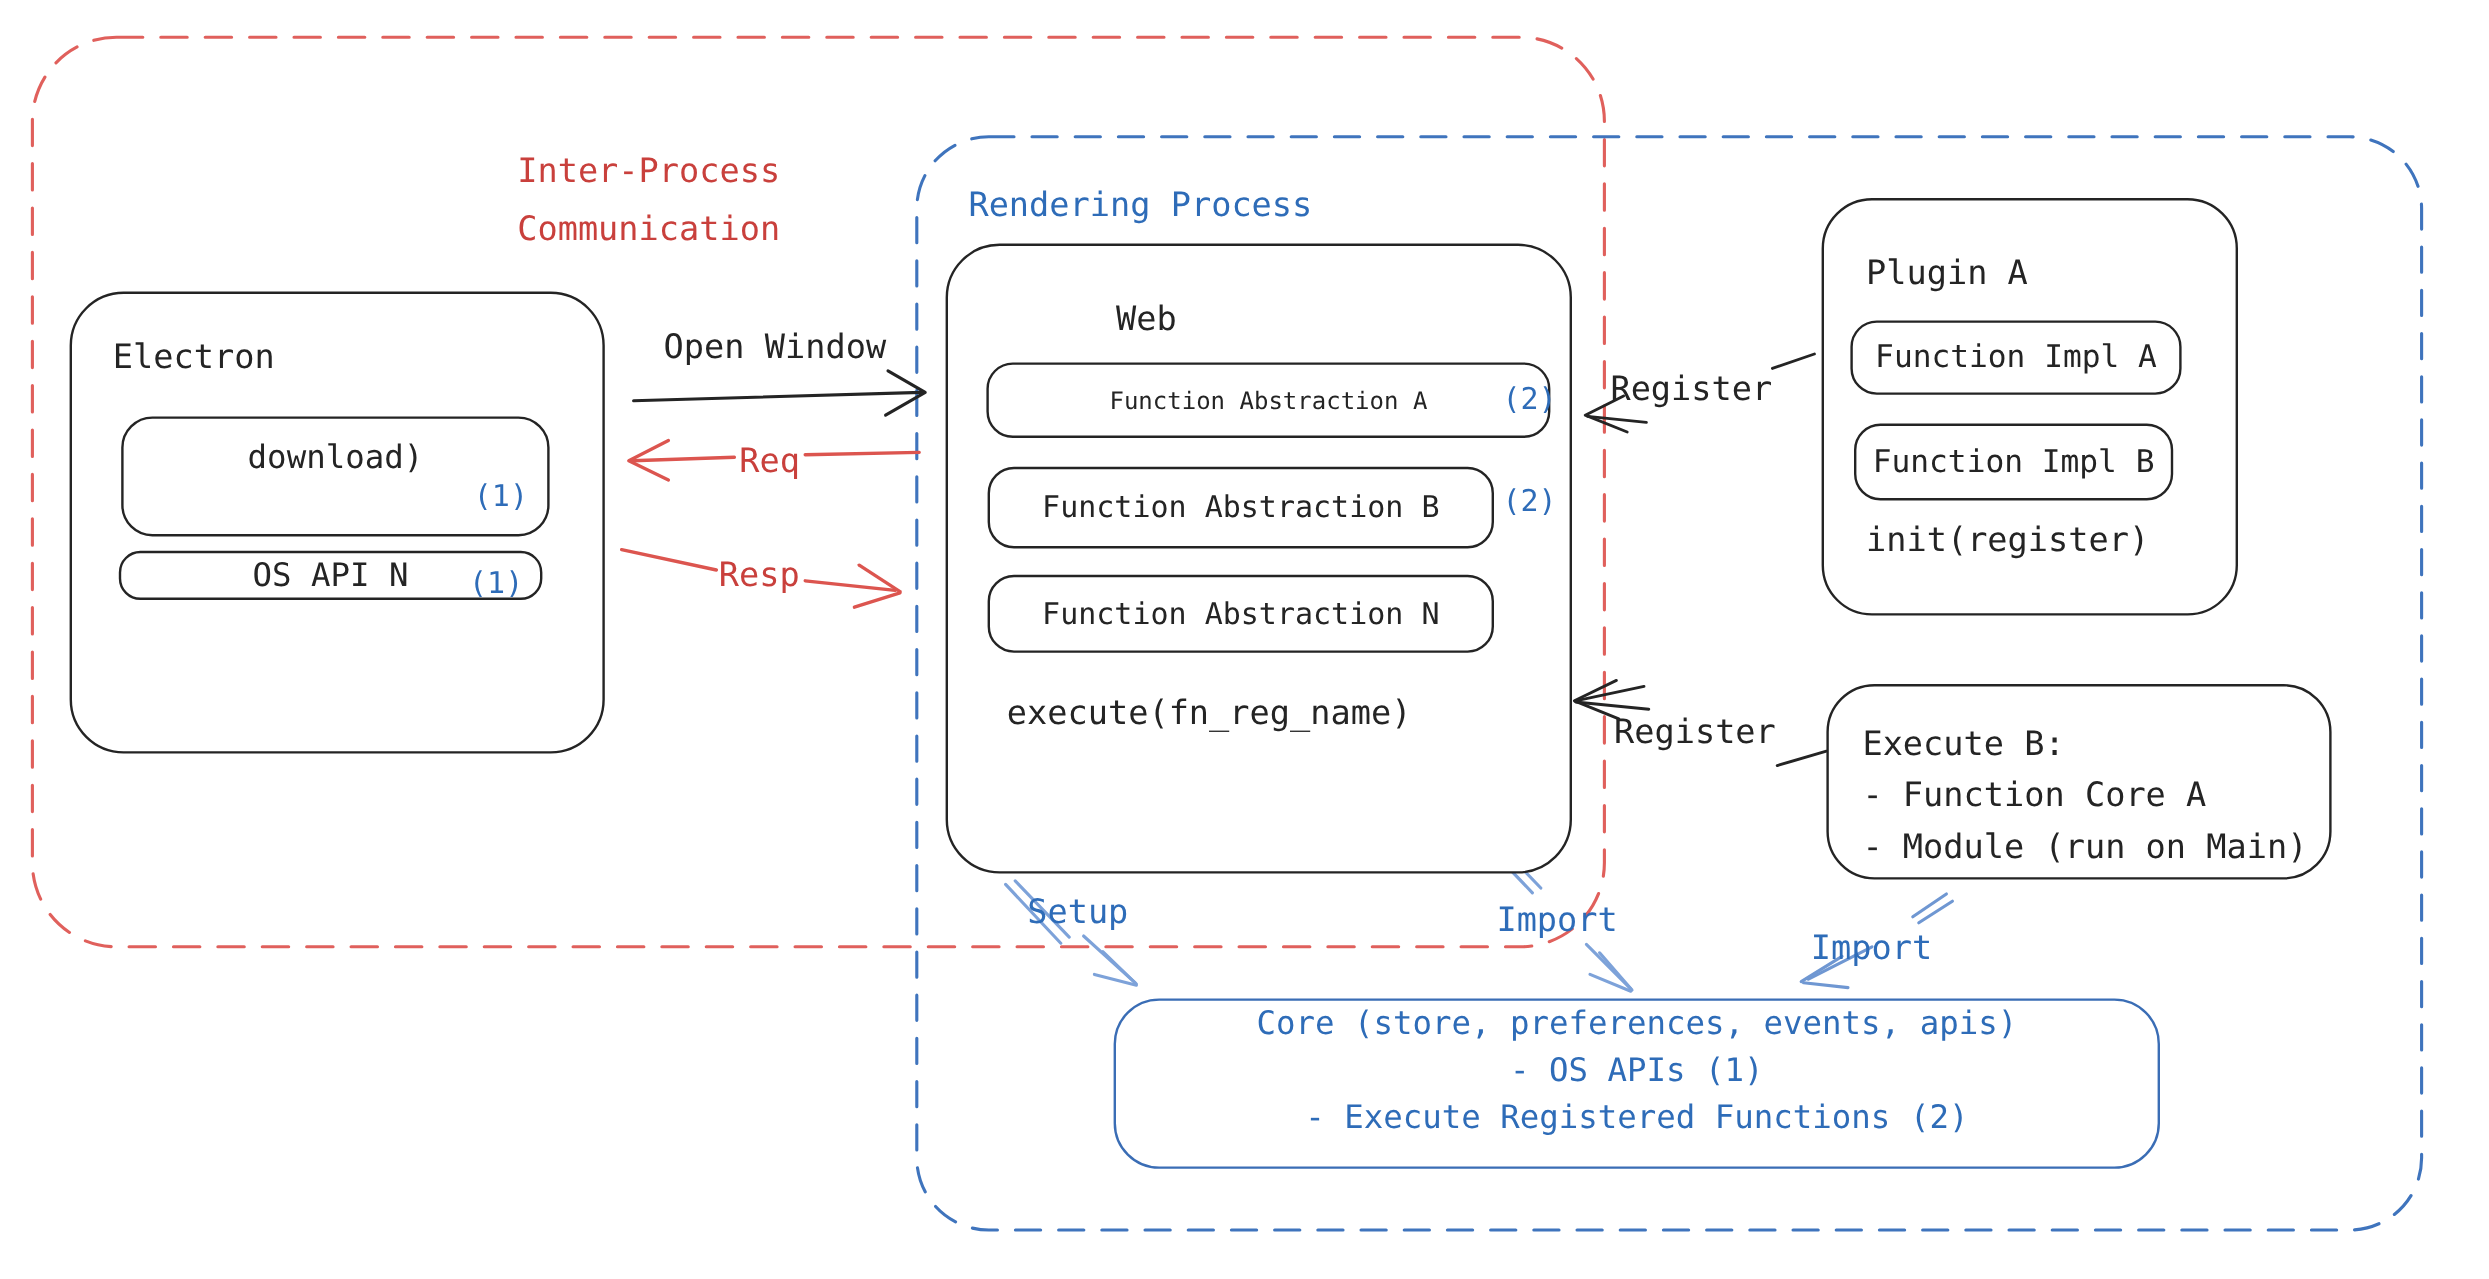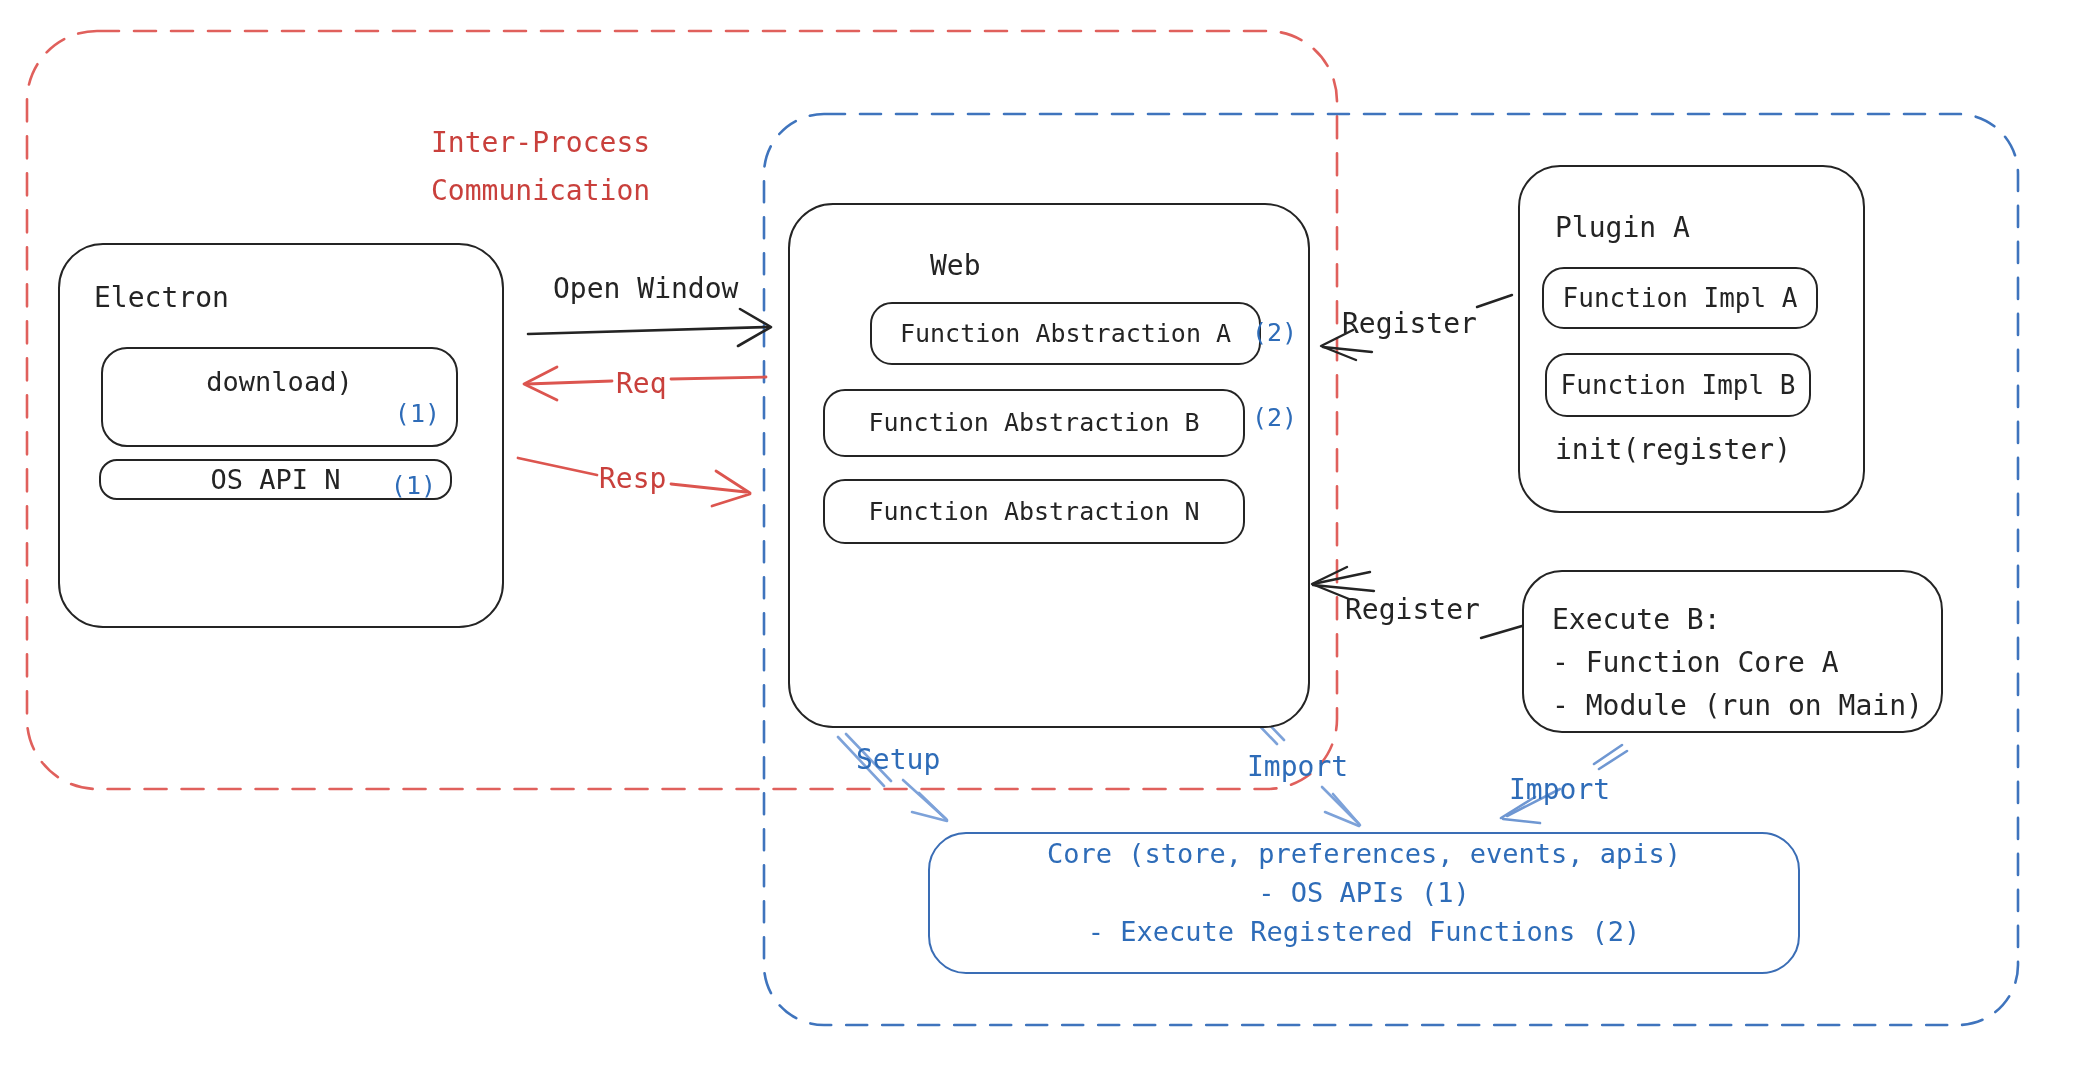--- a/index.html
+++ b/index.html
@@ -81,20 +81,21 @@
       <path d="M1622 745 L1594 764"></path>
       <path d="M1627 751 L1599 769"></path>
       <path d="M1560 789 L1507 816"></path>
       <path d="M1535 797 L1501 818"></path>
       <path d="M1540 823 L1503 819"></path>
     </g>
   </svg>
 
   <div class="label red" style="left:431px; top:119px; line-height:48px;"><span>Inter-Process</span><br><span>Communication</span></div>
 
+  <div class="label blue" style="left:807px; top:154px;">Rendering Process</div>
 
   <div class="box" style="left:58px; top:243px; width:446px; height:385px; border-radius:45px;">
     <div class="label" style="left:34px; top:36px;">Electron</div>
 
     <div class="innerbox ctr" style="left:41px; top:102px; width:357px; height:100px; border-radius:26px; font-size:27px; line-height:30px; padding-top:18px;">
       <div>download)</div>
       <span class="badge" style="right:16px; top:50px;">(1)</span>
     </div>
 
     <div class="innerbox ctr" style="left:39px; top:214px; width:353px; height:41px; border-radius:18px; font-size:27px; line-height:38px;">
@@ -103,34 +104,35 @@
     </div>
   </div>
 
   <div class="label" style="left:553px; top:272px;">Open Window</div>
   <div class="label red" style="left:616px; top:367px;">Req</div>
   <div class="label red" style="left:599px; top:462px;">Resp</div>
 
   <div class="box" style="left:788px; top:203px; width:522px; height:525px; border-radius:45px;">
     <div class="label" style="left:140px; top:44px;">Web</div>
 
-    <div class="innerbox ctr" style="left:32px; top:97px; width:391px; height:63px; border-radius:22px; font-size:25px; line-height:60px;margin-left:48px;">
+    <div class="innerbox ctr" style="left:32px; top:97px; width:470px; height:63px; border-radius:22px; font-size:20px; line-height:60px;">
       <span>Function Abstraction A</span>
     </div>
     <span class="badge" style="left:462px; top:113px;">(2)</span>
 
     <div class="innerbox ctr" style="left:33px; top:184px; width:422px; height:68px; border-radius:22px; font-size:25px; line-height:64px;">
       <span>Function Abstraction B</span>
     </div>
     <span class="badge" style="left:462px; top:198px;">(2)</span>
 
     <div class="innerbox ctr" style="left:33px; top:274px; width:422px; height:65px; border-radius:22px; font-size:25px; line-height:62px;">
       <span>Function Abstraction N</span>
     </div>
 
+    <div class="label" style="left:49px; top:372px;">execute(fn_reg_name)</div>
   </div>
 
   <div class="label" style="left:1342px; top:307px;">Register</div>
   <div class="label" style="left:1345px; top:593px;">Register</div>
 
   <div class="box" style="left:1518px; top:165px; width:347px; height:348px; border-radius:42px;">
     <div class="label" style="left:35px; top:44px;">Plugin A</div>
 
     <div class="innerbox ctr" style="left:22px; top:100px; width:276px; height:62px; border-radius:22px; font-size:26px; line-height:58px;">
       <span>Function Impl A</span>

